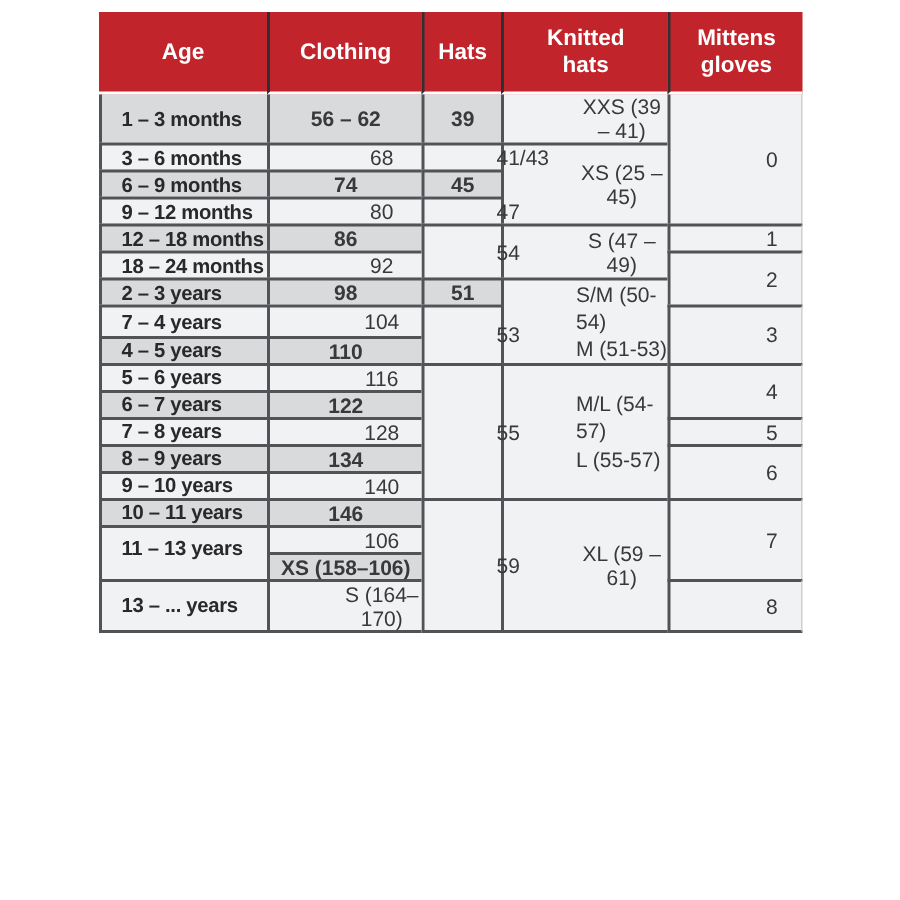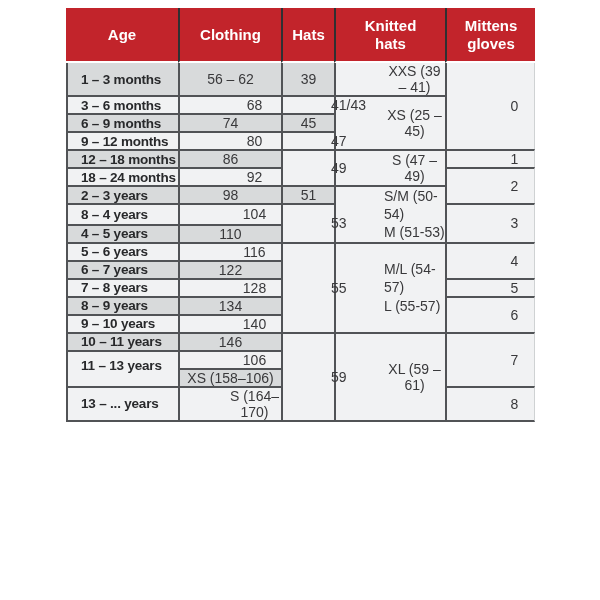--- a/index.html
+++ b/index.html
@@ -42,21 +42,21 @@
   td{
     font-size:14px;color:var(--text);
     text-align:center;vertical-align:middle;
     border-top:2px solid var(--border);
     border-left:2px solid var(--border);
     padding:0;box-sizing:border-box;
   }
   td.first-row{border-top:none;}
   td.last-row{border-bottom:2px solid var(--border);}
   td.last-col{border-right:1px solid var(--right-edge);}
-  td.shade-gray{background:var(--gray);}
+  td.shade-gray{background:var(--gray);font-weight:bold;}
   td.shade-lite{background:var(--lite);padding-left:48px;}
   td.col-age{
     text-align:left;padding-left:13px;
     font-weight:bold;color:var(--text-bold);
     font-size:13.5px;letter-spacing:-0.2px;
   }
   td.vtop{vertical-align:top;padding-top:6px;}
   td .ml{display:inline-block;text-align:left;line-height:1.3;}
 </style>
 </head>
@@ -100,37 +100,37 @@
           <td class="col-hats shade-gray">45</td>
         </tr>
         <tr>
           <td class="col-age shade-lite">9 – 12 months</td>
           <td class="col-clothing shade-lite">80</td>
           <td class="col-hats shade-lite">47</td>
         </tr>
         <tr>
           <td class="col-age shade-gray">12 – 18 months</td>
           <td class="col-clothing shade-gray">86</td>
-          <td rowspan="2" class="col-hats shade-lite">49</td>
+          <td rowspan="2" class="col-hats shade-lite">54</td>
           <td rowspan="2" class="col-knitted-hats shade-lite">S (47 – 49)</td>
           <td class="col-mittens-gloves shade-lite last-col">1</td>
         </tr>
         <tr>
           <td class="col-age shade-lite">18 – 24 months</td>
           <td class="col-clothing shade-lite">92</td>
           <td rowspan="2" class="col-mittens-gloves shade-lite last-col">2</td>
         </tr>
         <tr>
           <td class="col-age shade-gray">2 – 3 years</td>
           <td class="col-clothing shade-gray">98</td>
           <td class="col-hats shade-gray">51</td>
           <td rowspan="3" class="col-knitted-hats shade-lite"><span class="ml">S/M (50-54)<br>M (51-53)</span></td>
         </tr>
         <tr>
-          <td class="col-age shade-lite">8 – 4 years</td>
+          <td class="col-age shade-lite">7 – 4 years</td>
           <td class="col-clothing shade-lite">104</td>
           <td rowspan="2" class="col-hats shade-lite">53</td>
           <td rowspan="2" class="col-mittens-gloves shade-lite last-col">3</td>
         </tr>
         <tr>
           <td class="col-age shade-gray">4 – 5 years</td>
           <td class="col-clothing shade-gray">110</td>
         </tr>
         <tr>
           <td class="col-age shade-lite">5 – 6 years</td>

